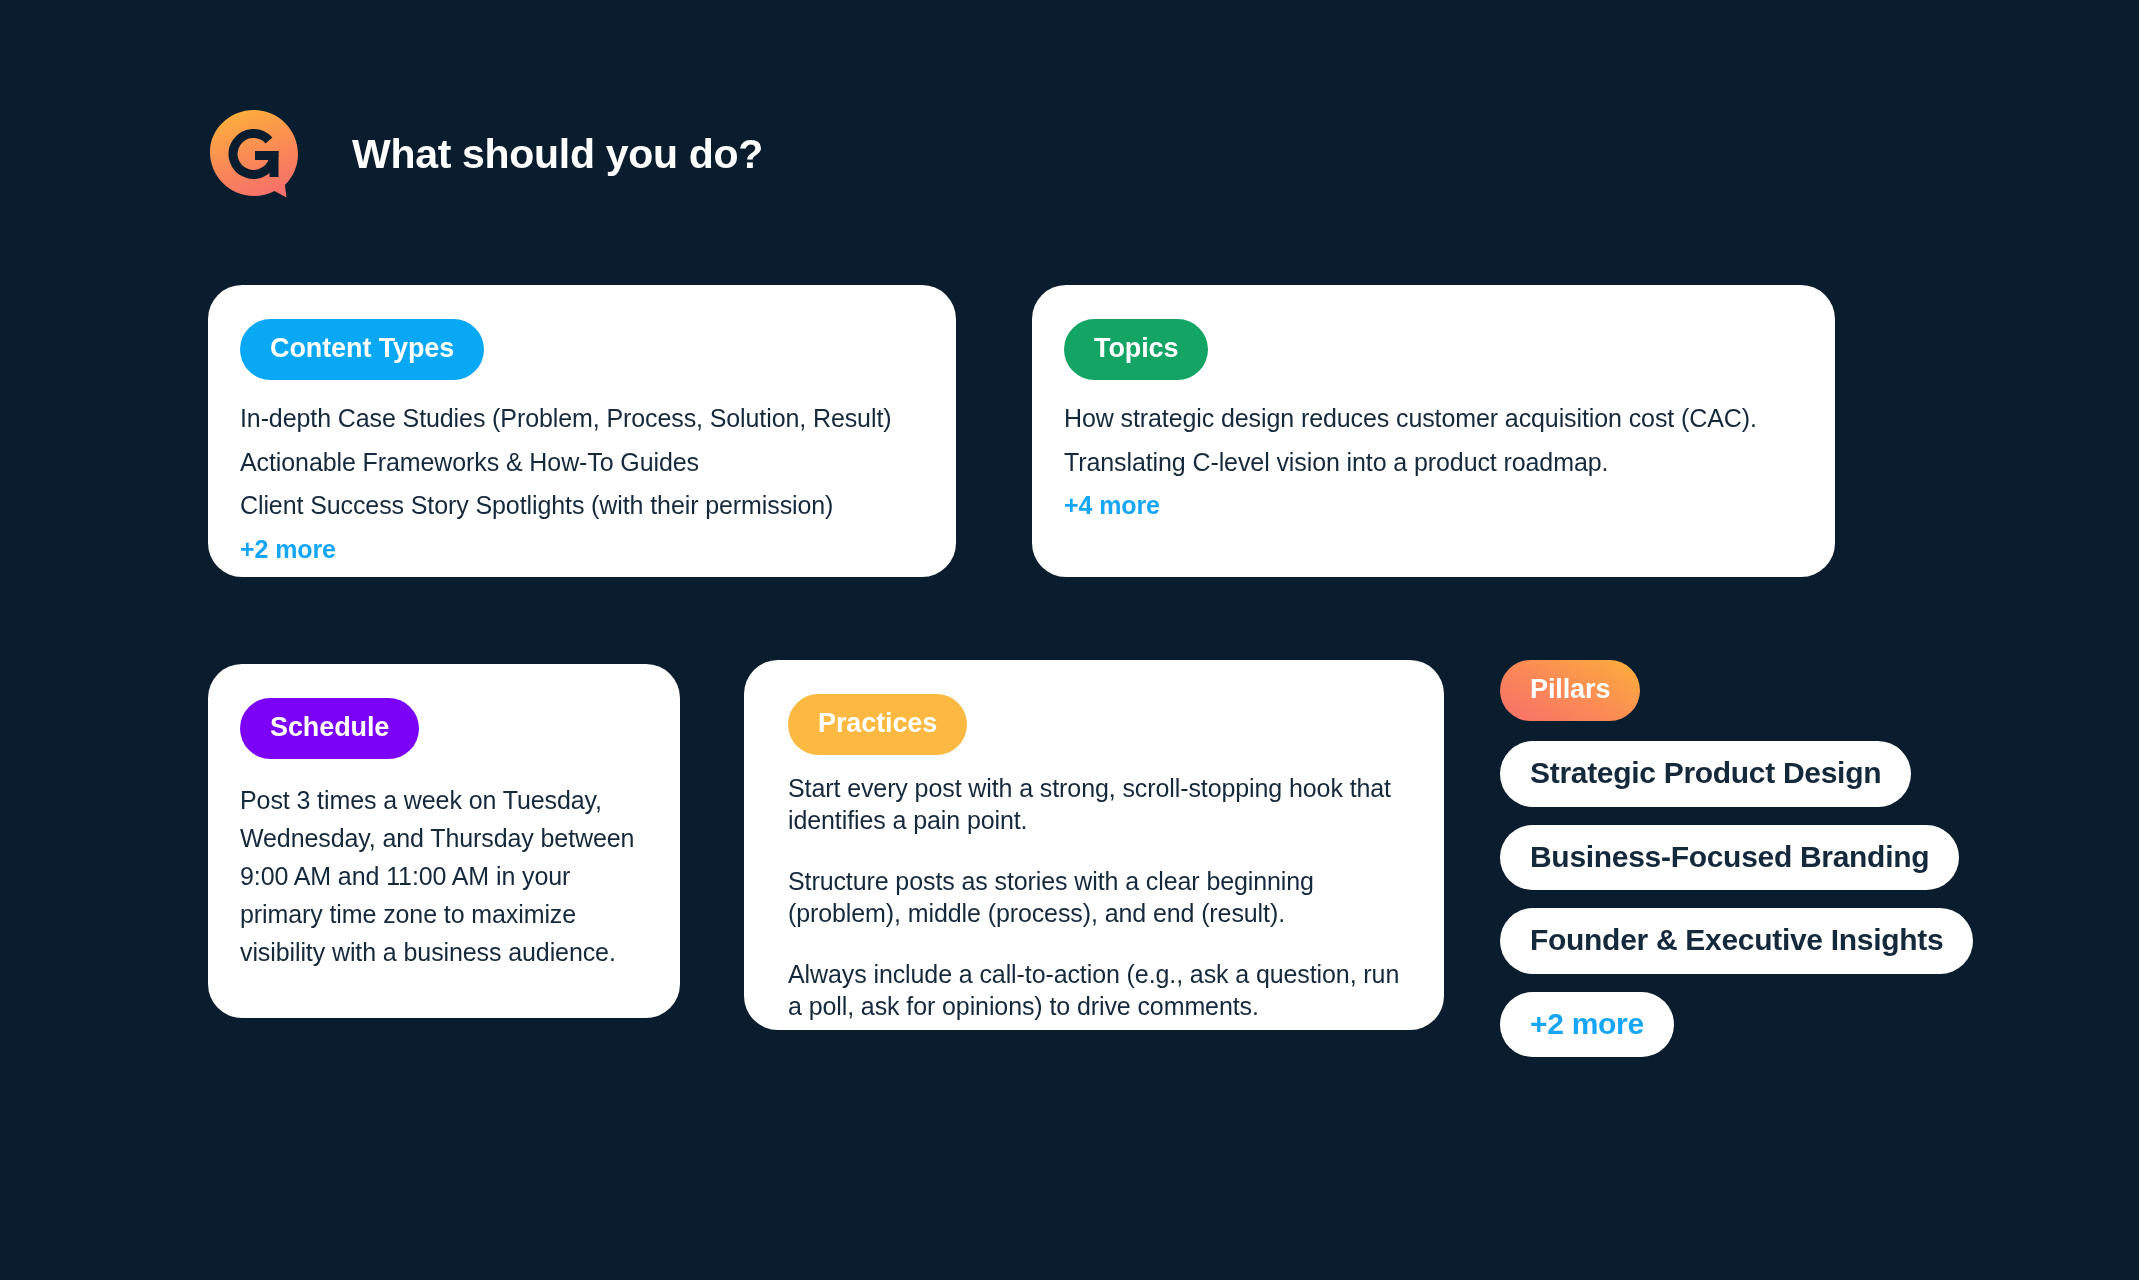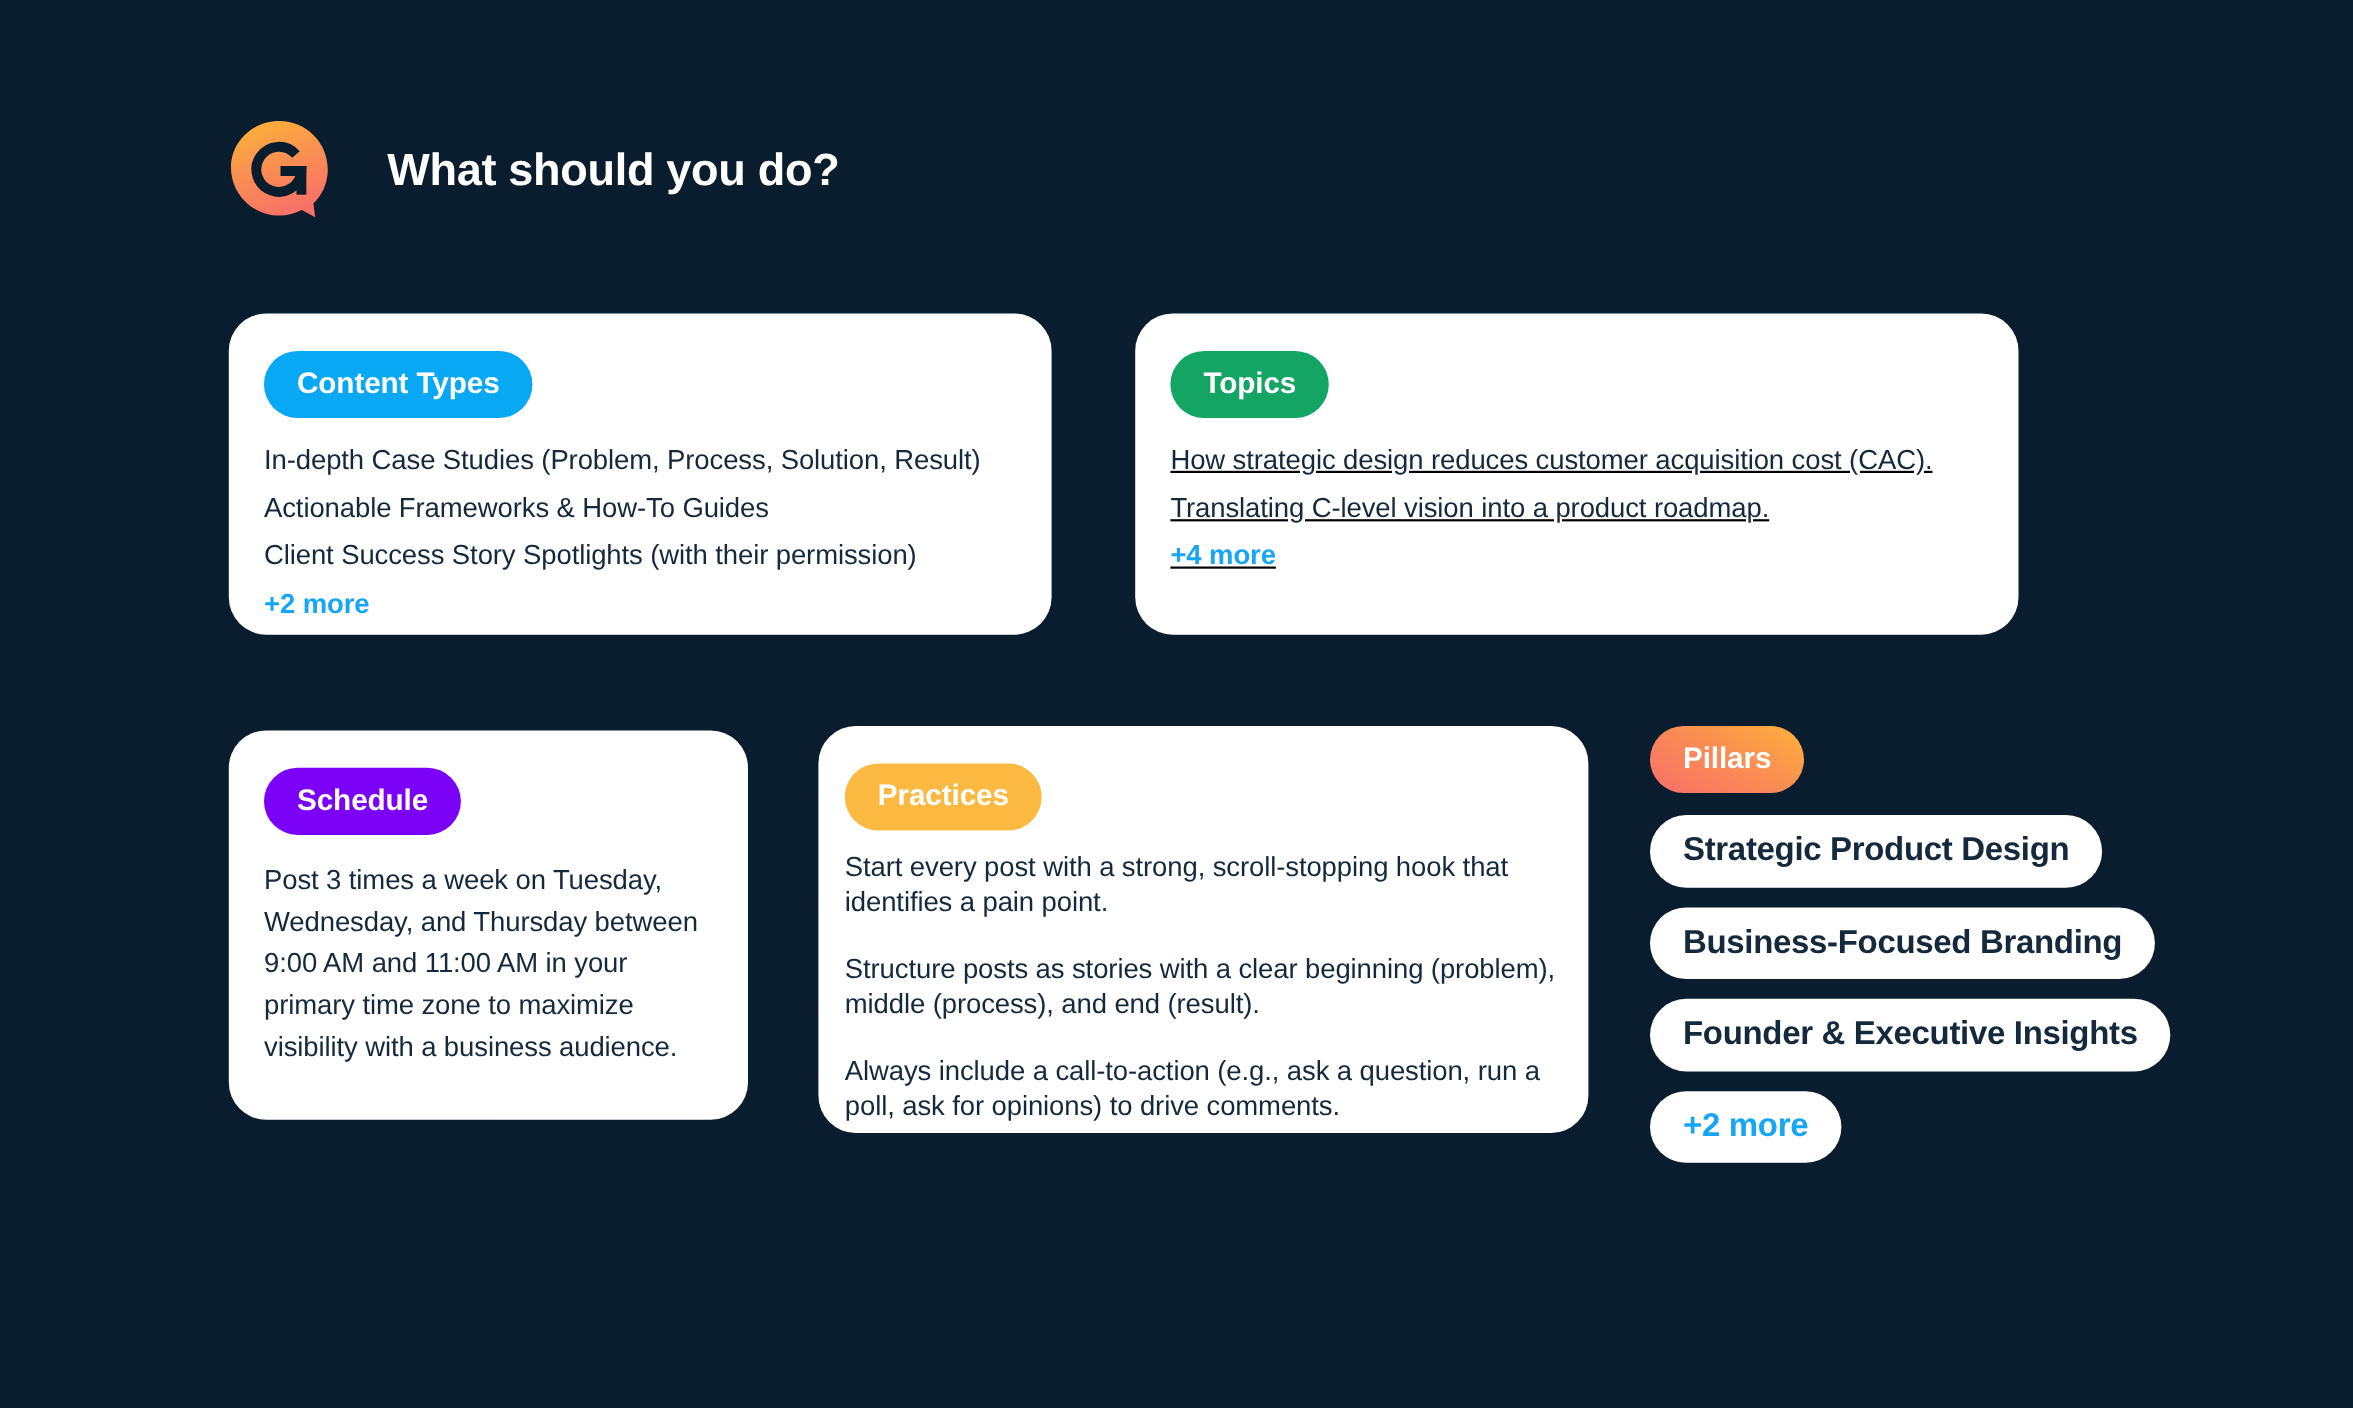--- a/index.html
+++ b/index.html
@@ -49,23 +49,23 @@
   }
 
   
   .card {
     position: absolute;
     background: #ffffff;
     border-radius: 34px;
   }
 
   .card-c1 { left: 208px;  top: 285px; width: 748px;  height: 292px; padding: 34px 44px 0 32px; }
-  .card-c2 { left: 1032px; top: 285px; width: 803px;  height: 292px; padding: 34px 32px 4px 32px; text-decoration: underline; }
+  .card-c2 { left: 1032px; top: 285px; width: 803px;  height: 292px; padding: 34px 32px 4px 32px; }
   .card-c3 { left: 208px;  top: 664px; width: 472px;  height: 354px; padding: 34px 32px 0 32px; }
-  .card-c4 { left: 744px;  top: 660px; width: 700px;  height: 370px; padding: 34px 30px 0 24px; }
+  .card-c4 { left: 744px;  top: 660px; width: 700px;  height: 370px; padding: 34px 30px 0 44px; }
 
   .badge {
     display: inline-block;
     border-radius: 999px;
     color: #ffffff;
     font-size: 27px;
     font-weight: bold;
     line-height: 1;
     padding: 16px 30px 18px 30px;
     letter-spacing: -0.1px;

